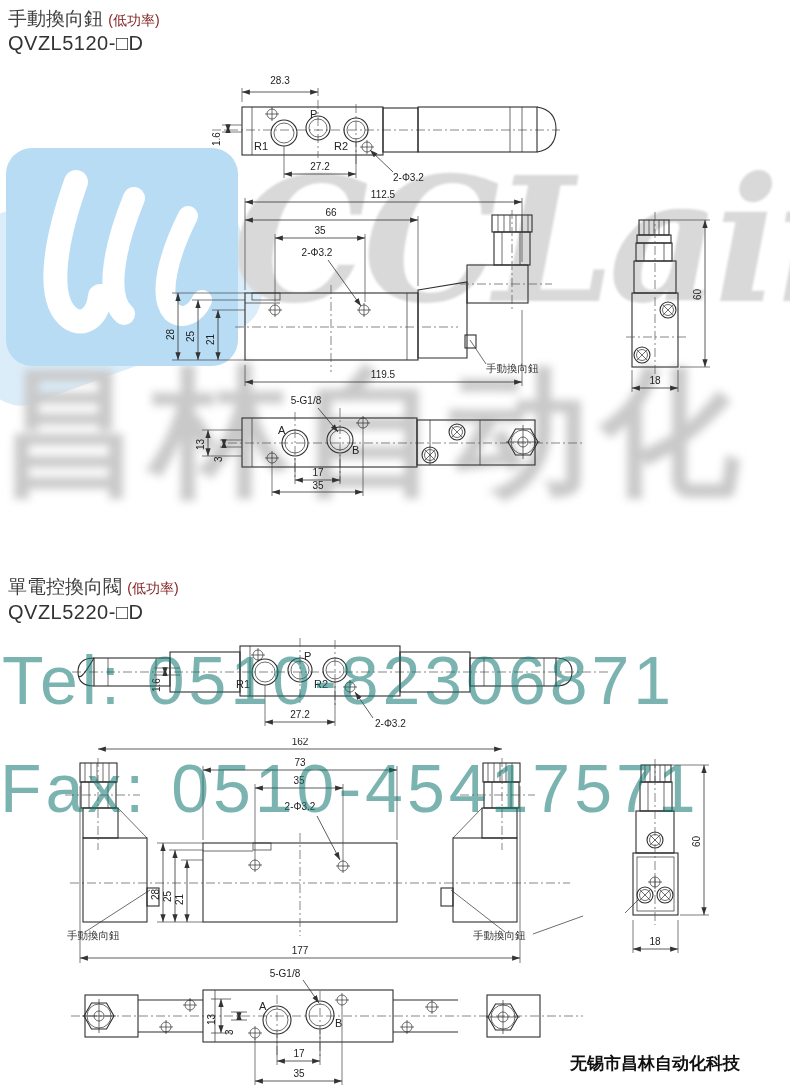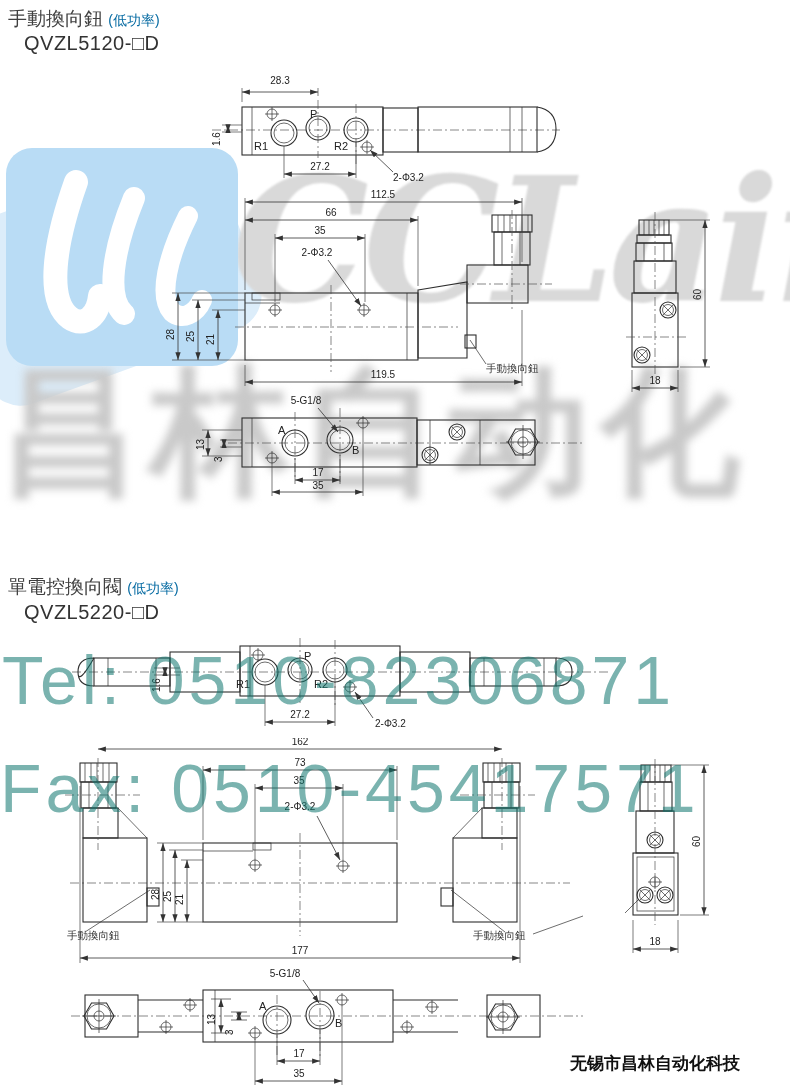--- a/index.html
+++ b/index.html
@@ -17,22 +17,22 @@
   .cclair{left:232px;top:146px;font-family:"DejaVu Serif",serif;font-style:italic;font-weight:bold;
           font-size:172px;line-height:1.1;color:#d9d9d9;letter-spacing:-6px;filter:blur(1.2px);white-space:nowrap;}
   .brandcn{left:0;top:362px;width:790px;font-family:"DejaVu Sans",sans-serif;font-weight:bold;
            font-size:140px;line-height:1;color:#c9c9c9;letter-spacing:10px;filter:blur(4px);white-space:nowrap;}
   .contact{font-family:Liberation Sans, sans-serif;font-size:68px;line-height:1;color:#0f766e;opacity:0.55;
            letter-spacing:4px;white-space:nowrap;}
   .tel{left:2px;top:646px;}
   .fax{left:0px;top:754px;}
   
   .sec-title{left:8px;font-size:19px;color:#404040;}
-  .sec-title .sub{font-size:14px;color:#0369a1;}
-  .sec-model{left:24px;font-size:20px;color:#333;letter-spacing:0.5px;}
+  .sec-title .sub{font-size:14px;color:#7f1d1d;}
+  .sec-model{left:8px;font-size:20px;color:#333;letter-spacing:0.5px;}
   .t1{top:6px}.m1{top:32px}.t2{top:574px}.m2{top:601px}
   .footer{right:50px;top:1052px;font-size:17px;font-weight:bold;color:#101010;}
   
   .ln{stroke:#2e2e2e;stroke-width:1.1;fill:none;}
   .lt{stroke:#2e2e2e;stroke-width:0.7;fill:none;}
   .cl{stroke:#555;stroke-width:0.7;fill:none;stroke-dasharray:9 3 2 3;}
   .ext{stroke:#444;stroke-width:0.7;fill:none;}
   .dm{stroke:#333;stroke-width:0.8;fill:none;marker-start:url(#ar);marker-end:url(#ar);}
   .ldr{stroke:#333;stroke-width:0.8;fill:none;marker-end:url(#ar);}
   text{fill:#222;}

